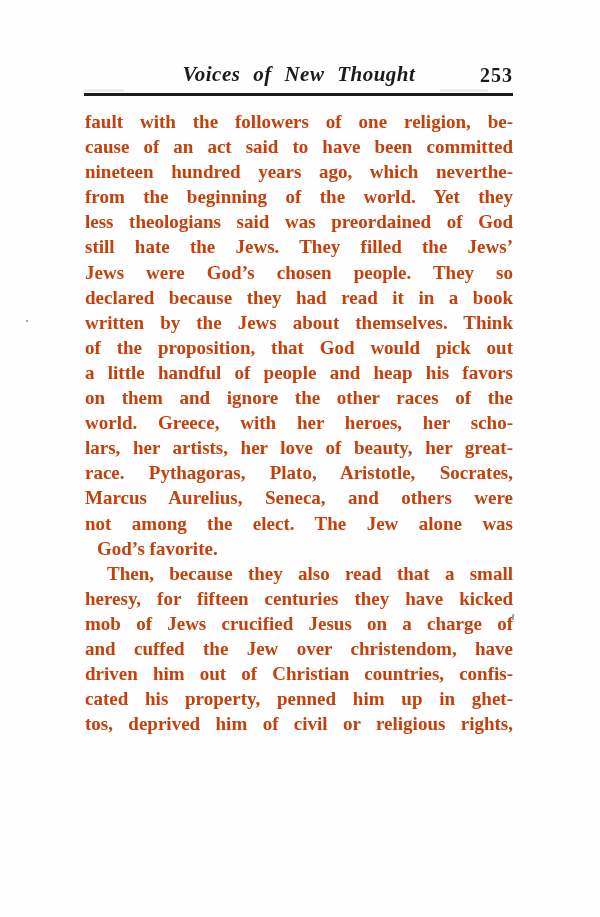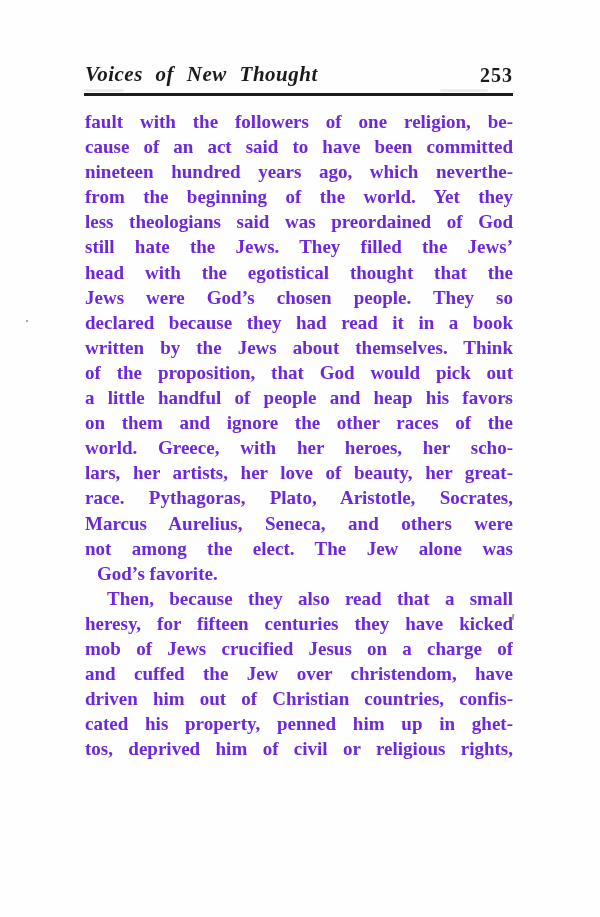--- a/index.html
+++ b/index.html
@@ -20,20 +20,21 @@
     position: absolute;
     left: 85px;
     top: 62px;
     width: 428px;
     height: 28px;
   }
   .header-title {
     position: absolute;
     left: 0;
     right: 0;
+    text-align: center;
     font-style: italic;
     font-weight: bold;
     font-size: 21px;
     line-height: 24px;
     word-spacing: 7px;
     letter-spacing: 0.5px;
   }
   .page-number {
     position: absolute;
     right: 0;
@@ -60,21 +61,21 @@
   }
   .ghost-smudge.g1 { left: 84px;  width: 40px; }
   .ghost-smudge.g2 { left: 440px; width: 48px; }
   .body-text {
     position: absolute;
     left: 85px;
     top: 109px;
     width: 428px;
     font-size: 19px;
     font-weight: bold;
-    color: #6d28d9;
+    color: #c2410c;
   }
   .line {
     height: 25.1px;
     line-height: 25.1px;
     text-align: justify;
     text-align-last: justify;
     text-justify: inter-word;
     overflow: hidden;
   }
   .line.short {
@@ -120,21 +121,20 @@
   <div class="ghost-smudge g2"></div>
   <div class="header-rule"></div>
 
   <div class="body-text">
     <div class="line">fault with the followers of one religion, be-</div>
     <div class="line">cause of an act said to have been committed</div>
     <div class="line">nineteen hundred years ago, which neverthe-</div>
     <div class="line">from the beginning of the world. Yet they</div>
     <div class="line">less theologians said was preordained of God</div>
     <div class="line">still hate the Jews. They filled the Jews’</div>
-    <div class="line">head with the egotistical thought that the</div>
     <div class="line">Jews were God’s chosen people. They so</div>
     <div class="line">declared because they had read it in a book</div>
     <div class="line">written by the Jews about themselves. Think</div>
     <div class="line">of the proposition, that God would pick out</div>
     <div class="line">a little handful of people and heap his favors</div>
     <div class="line">on them and ignore the other races of the</div>
     <div class="line">world. Greece, with her heroes, her scho-</div>
     <div class="line">lars, her artists, her love of beauty, her great-</div>
     <div class="line">race. Pythagoras, Plato, Aristotle, Socrates,</div>
     <div class="line">Marcus Aurelius, Seneca, and others were</div>

